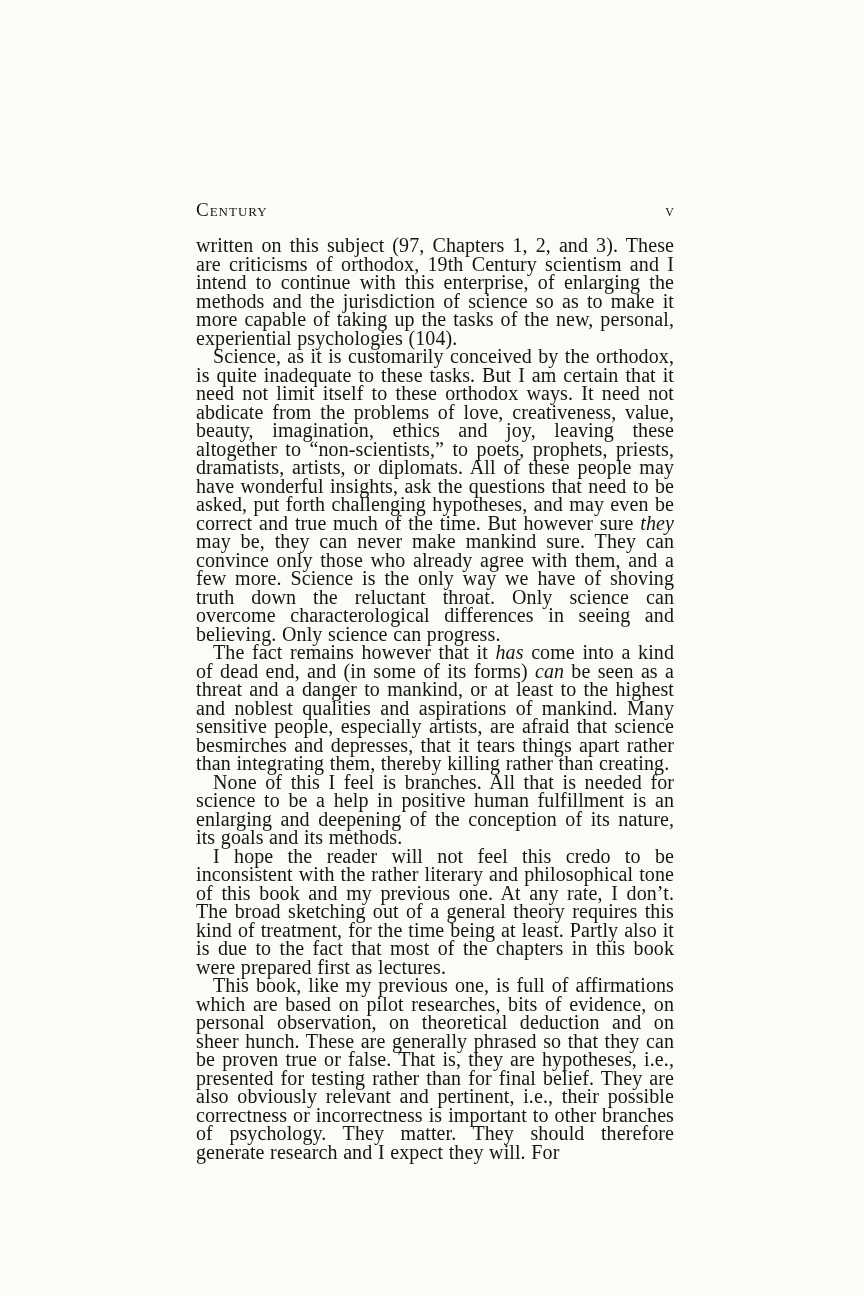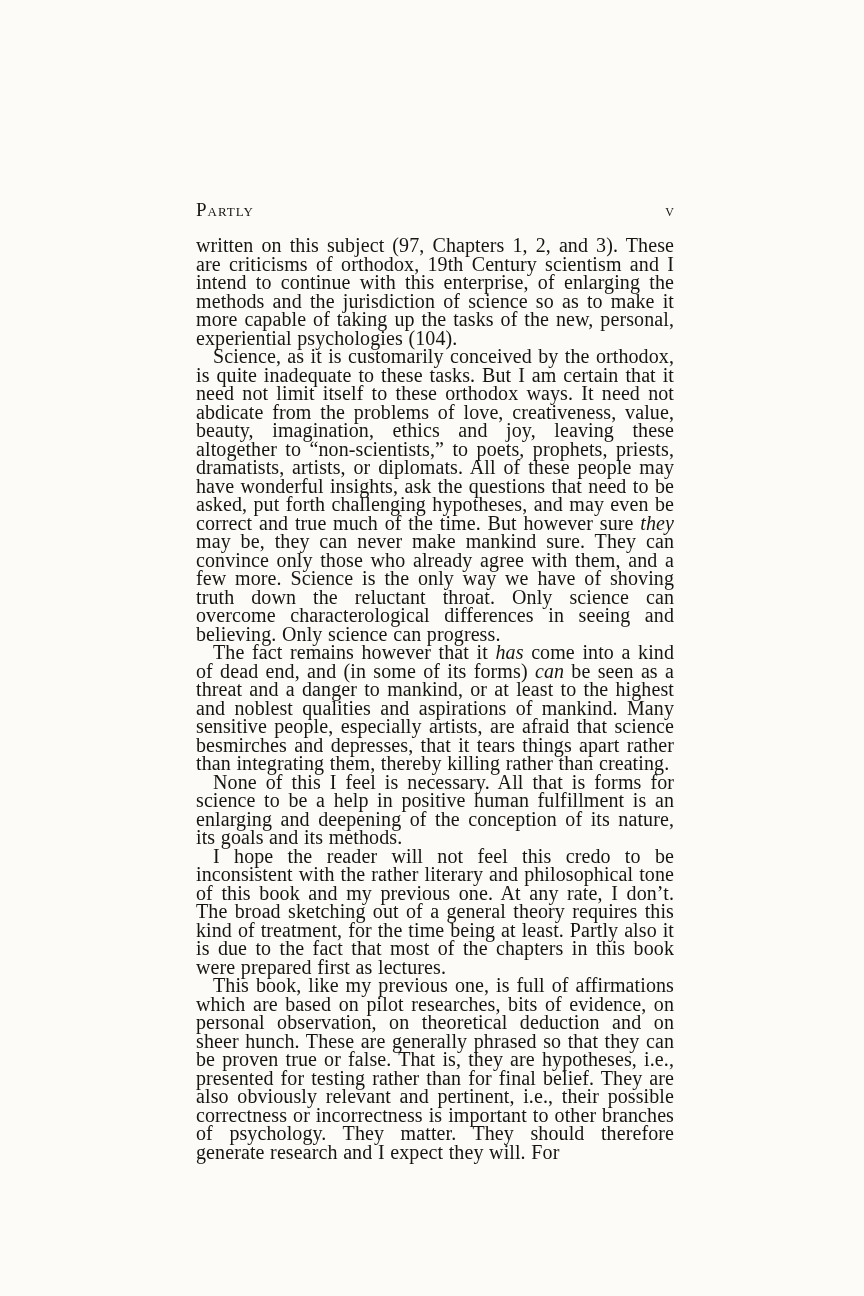--- a/index.html
+++ b/index.html
@@ -49,24 +49,24 @@
   }
   .para i {
     margin-top: 29px;
   }
 </style>
 </head>
 <body>
 
 <div class="text-block">
   <div class="page-header">
-    <span class="page-title">Partly</span>
+    <span class="page-title">Century</span>
     <span class="page-number">v</span>
   </div>
   <div>
       <p class="para"><span>written on this subject (97, Chapters 1, 2, and 3). These are criticisms of orthodox, 19th Century scientism and I intend to continue with this enterprise, of enlarging the methods and the jurisdiction of science so as to make it more capable of taking up the tasks of the new, personal, experiential psychologies (104).</span></p>
       <p class="para indent"><span>Science, as it is customarily conceived by the orthodox, is quite inadequate to these tasks. But I am certain that it need not limit itself to these orthodox ways. It need not abdicate from the problems of love, creativeness, value, beauty, imagination, ethics and joy, leaving these altogether to “non-scientists,” to poets, prophets, priests, dramatists, artists, or diplomats. All of these people may have wonderful insights, ask the questions that need to be asked, put forth challenging hypotheses, and may even be correct and true much of the time. But however sure </span><i>they</i><span> may be, they can never make mankind sure. They can convince only those who already agree with them, and a few more. Science is the only way we have of shoving truth down the reluctant throat. Only science can overcome characterological differences in seeing and believing. Only science can progress.</span></p>
       <p class="para indent"><span>The fact remains however that it </span><i>has</i><span> come into a kind of dead end, and (in some of its forms) </span><i>can</i><span> be seen as a threat and a danger to mankind, or at least to the highest and noblest qualities and aspirations of mankind. Many sensitive people, especially artists, are afraid that science besmirches and depresses, that it tears things apart rather than integrating them, thereby killing rather than creating.</span></p>
-      <p class="para indent"><span>None of this I feel is necessary. All that is forms for science to be a help in positive human fulfillment is an enlarging and deepening of the conception of its nature, its goals and its methods.</span></p>
+      <p class="para indent"><span>None of this I feel is branches. All that is needed for science to be a help in positive human fulfillment is an enlarging and deepening of the conception of its nature, its goals and its methods.</span></p>
       <p class="para indent"><span>I hope the reader will not feel this credo to be inconsistent with the rather literary and philosophical tone of this book and my previous one. At any rate, I don’t. The broad sketching out of a general theory requires this kind of treatment, for the time being at least. Partly also it is due to the fact that most of the chapters in this book were prepared first as lectures.</span></p>
       <p class="para indent"><span>This book, like my previous one, is full of affirmations which are based on pilot researches, bits of evidence, on personal observation, on theoretical deduction and on sheer hunch. These are generally phrased so that they can be proven true or false. That is, they are hypotheses, i.e., presented for testing rather than for final belief. They are also obviously relevant and pertinent, i.e., their possible correctness or incorrectness is important to other branches of psychology. They matter. They should therefore generate research and I expect they will. For</span></p>
     </div>
 </div>
 
 </body></html>

